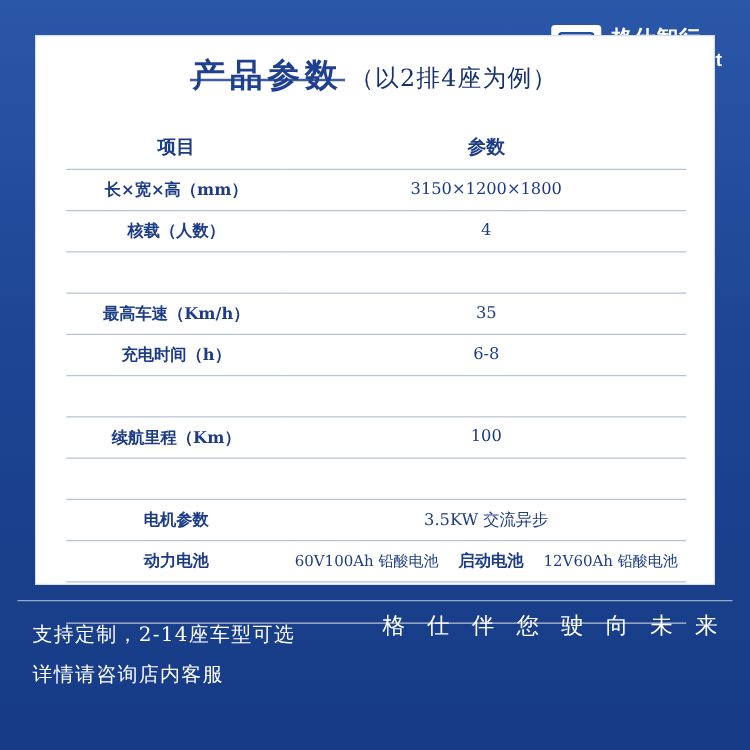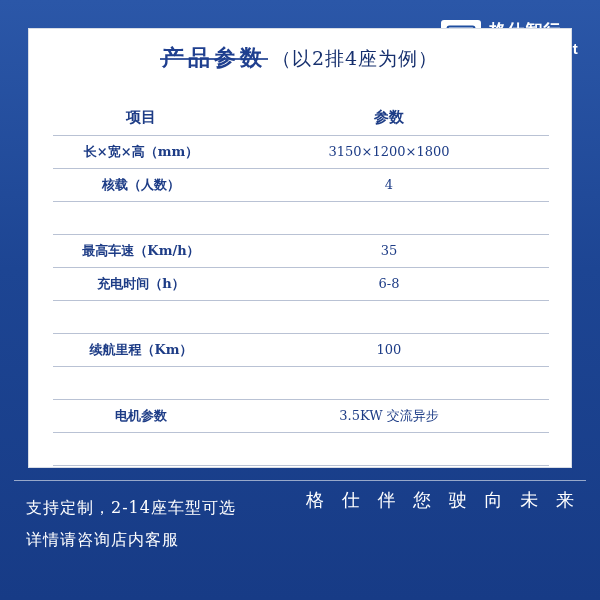--- a/index.html
+++ b/index.html
@@ -77,22 +77,22 @@
   }
   .card-title {
     position: absolute;
     left: 0;
     top: 14px;
     width: 100%;
     text-align: center;
     white-space: nowrap;
   }
   .title-main {
-    font-family: Liberation Serif, serif;
-    font-size: 22px;
+    font-family: Liberation Mono, monospace;
+    font-size: 26px;
     font-weight: bold;
     color: #1f3f8f;
     letter-spacing: 4px;
     position: relative;
   }
   .title-main::after {
     content: "";
     position: absolute;
     left: -2px;
     right: -2px;
@@ -271,20 +271,30 @@
           <td class="val">100</td>
         </tr>
         <tr class="divider-row">
             <td></td>
             <td></td>
           </tr>
         <tr>
           <td>电机参数</td>
           <td class="val">3.5KW 交流异步</td>
         </tr>
+        <tr>
+          <td>动力电池</td>
+          <td class="val">
+            <span class="pair">
+              <span class="small">60V100Ah 铅酸电池</span>
+              <span class="b">启动电池</span>
+              <span class="small">12V60Ah 铅酸电池</span>
+            </span>
+          </td>
+        </tr>
         <tr class="divider-row">
             <td></td>
             <td></td>
           </tr>
       </tbody>
     </table>
   </div>
 
   <div class="footer">
     <div class="footer-rule"></div>

